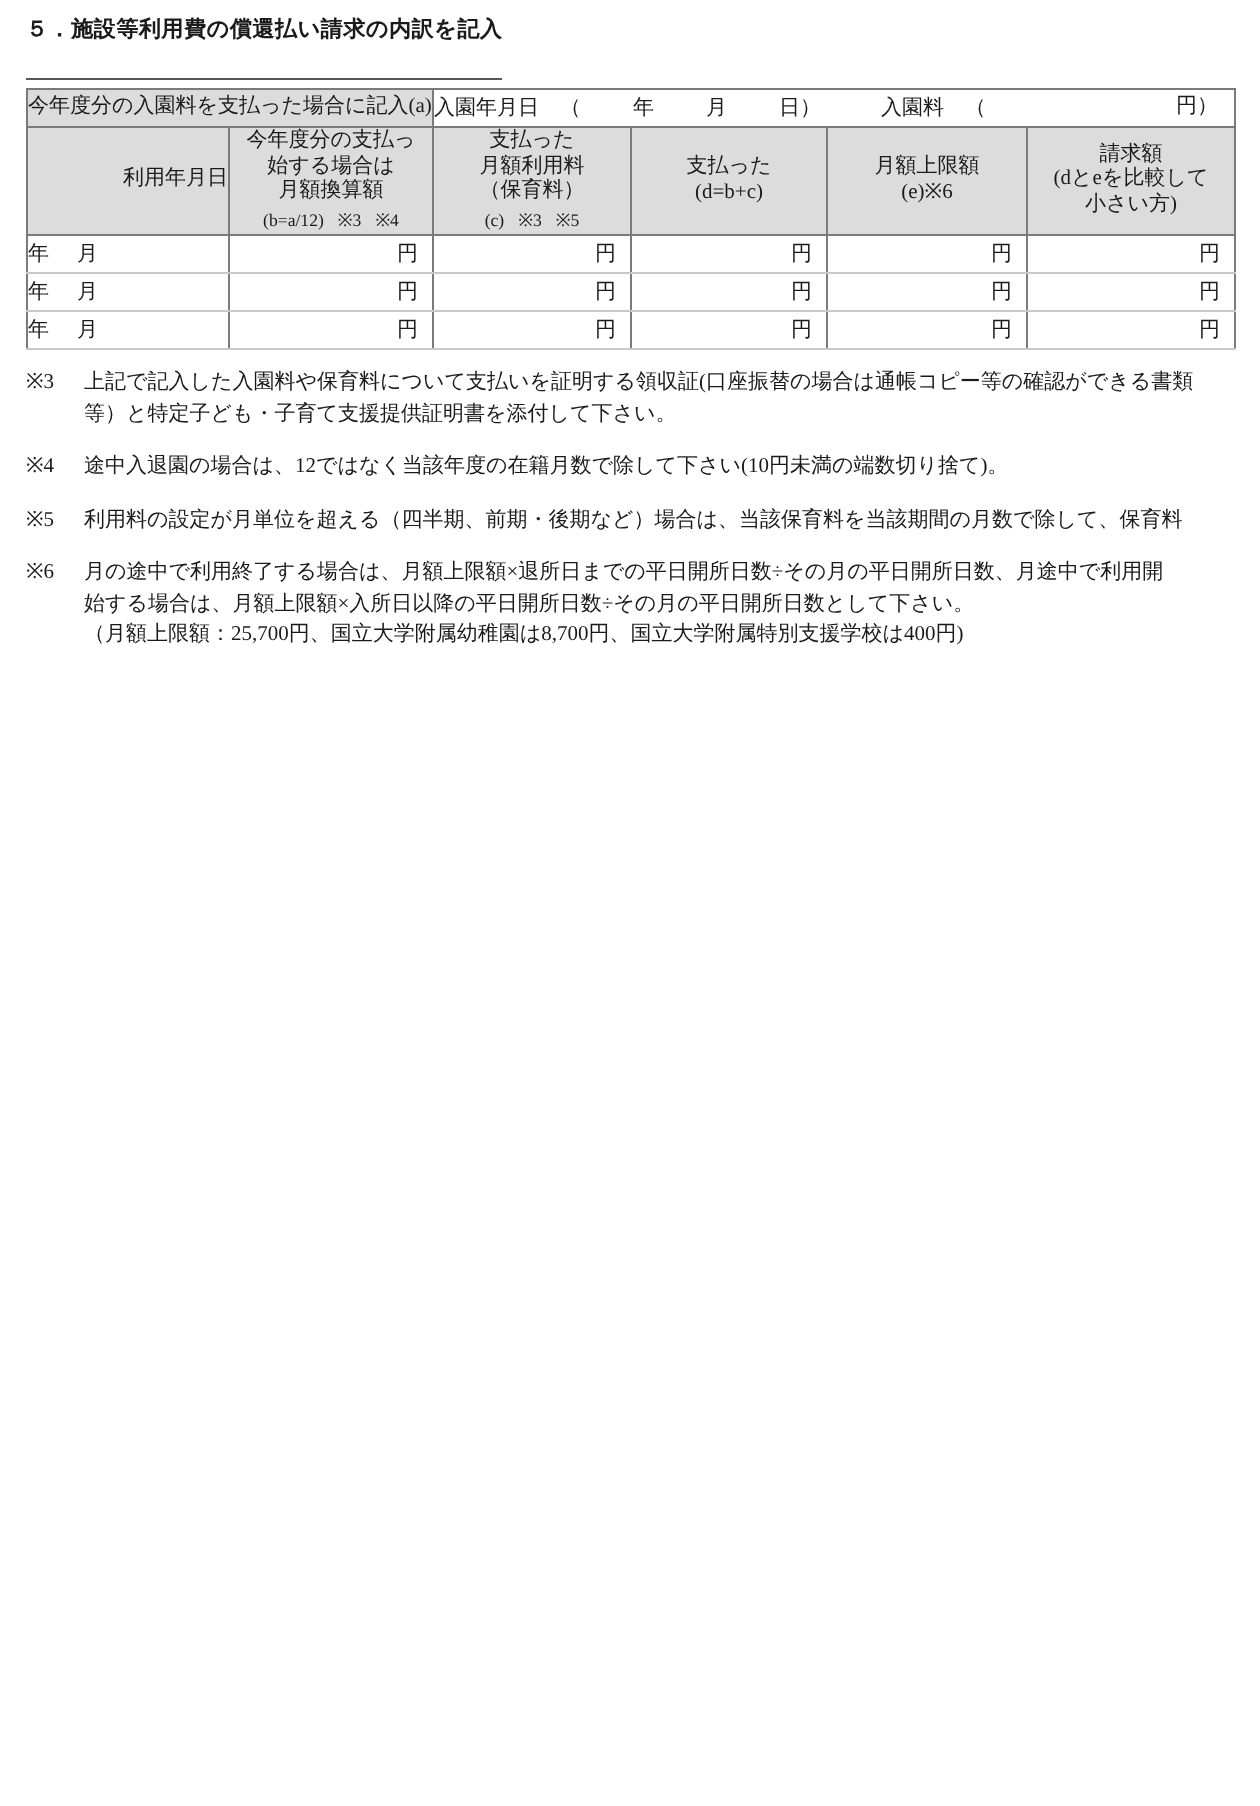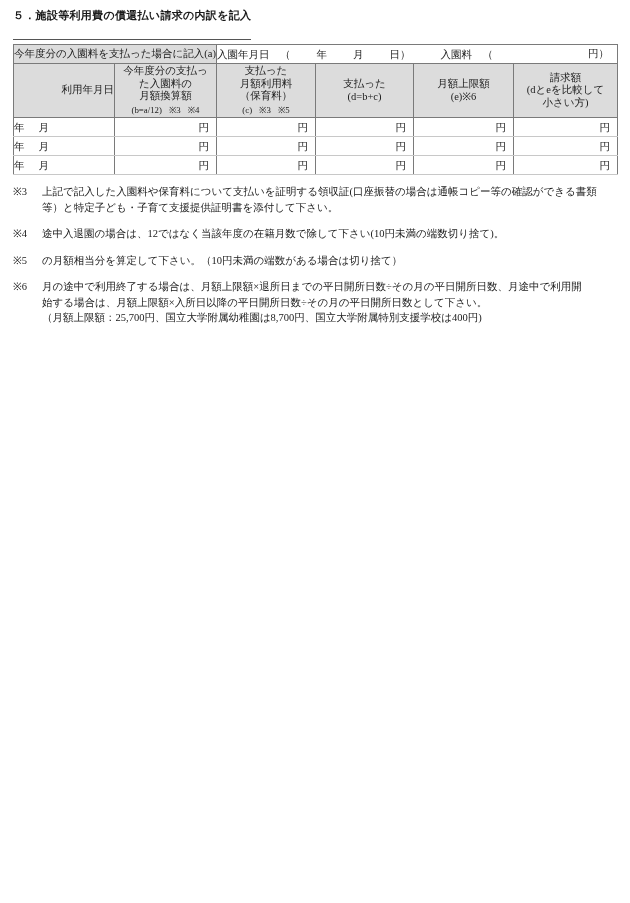--- a/index.html
+++ b/index.html
@@ -185,21 +185,21 @@
         <td class="banner-left" colspan="2"><span>今年度分の入園料を支払った場合に記入(a)</span><span class="note-ref">※3</span></td>
         <td class="banner-right" colspan="4"><span class="bseg">入園年月日　（</span><span class="sp-a"></span><span class="bseg">年</span><span class="sp-b"></span><span class="bseg">月</span><span class="sp-b"></span><span class="bseg">日）</span><span class="sp-c"></span><span class="bseg">入園料　（</span><span class="yen-end">円）</span></td>
       </tr>
 
       <tr>
         <td class="hdr single">
           <span class="l1">利用年月日</span>
         </td>
         <td class="hdr">
           <span class="l1">今年度分の支払っ</span>
-          <span class="l2">た入園料の</span>
+          <span class="l2">始する場合は</span>
           <span class="l3">月額換算額</span>
           <span class="code"><span>(b=a/12)</span><span class="gap"></span><span>※3</span><span class="gap"></span><span>※4</span></span>
         </td>
         <td class="hdr">
           <span class="l1">支払った</span>
           <span class="l2">月額利用料</span>
           <span class="l3">（保育料）</span>
           <span class="code"><span>(c)</span><span class="gap"></span><span>※3</span><span class="gap"></span><span>※5</span></span>
         </td>
         <td class="hdr thick-left">
@@ -259,21 +259,21 @@
     <div class="note">
       <div class="tag">※4</div>
       <div class="body">
         <p>途中入退園の場合は、12ではなく当該年度の在籍月数で除して下さい(10円未満の端数切り捨て)。</p>
       </div>
     </div>
 
     <div class="note">
       <div class="tag">※5</div>
       <div class="body">
-        <p class="cont">の月額相当分を算定して下さい。（10円未満の端数がある場合は切り捨て）</p>
+        <p>利用料の設定が月単位を超える（四半期、前期・後期など）場合は、当該保育料を当該期間の月数で除して、保育料</p>
       </div>
     </div>
 
     <div class="note">
       <div class="tag">※6</div>
       <div class="body">
         <p>月の途中で利用終了する場合は、月額上限額×退所日までの平日開所日数÷その月の平日開所日数、月途中で利用開</p>
         <p class="cont">始する場合は、月額上限額×入所日以降の平日開所日数÷その月の平日開所日数として下さい。</p>
         <p class="cont">（月額上限額：25,700円、国立大学附属幼稚園は8,700円、国立大学附属特別支援学校は400円)</p>
       </div>

